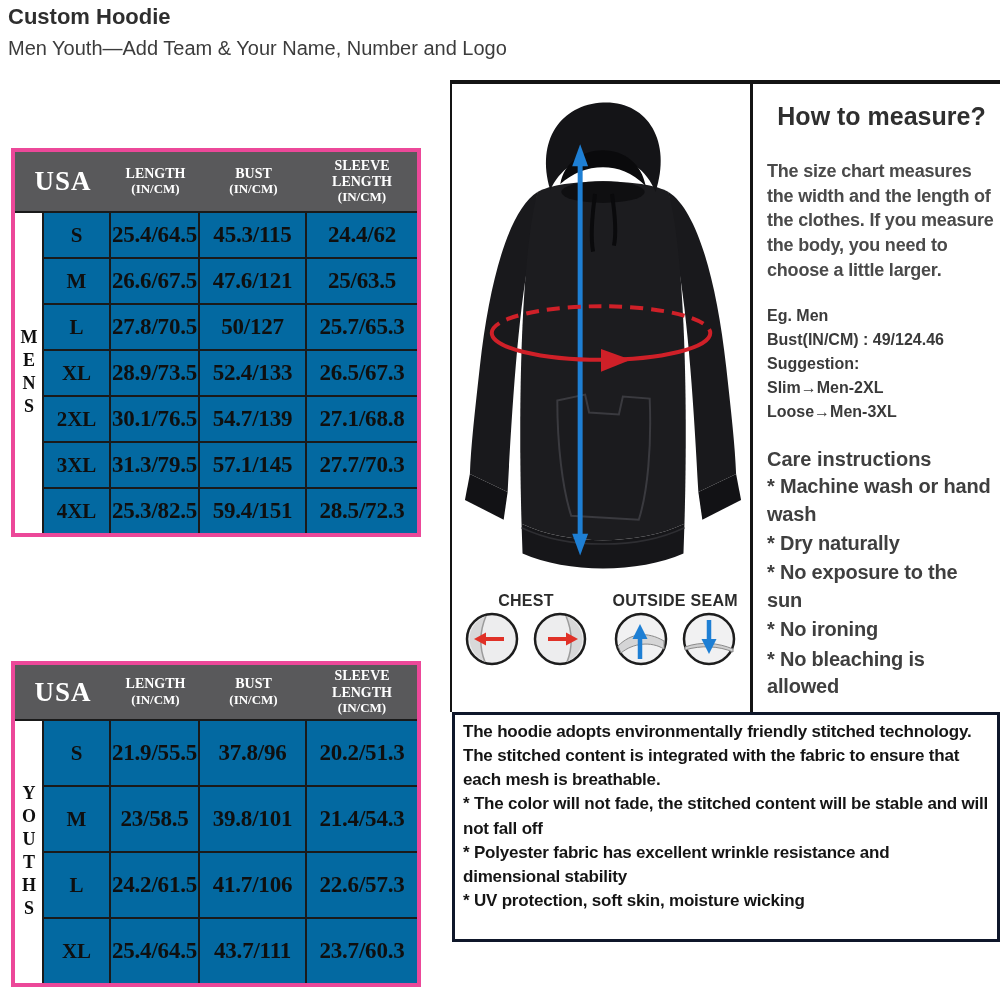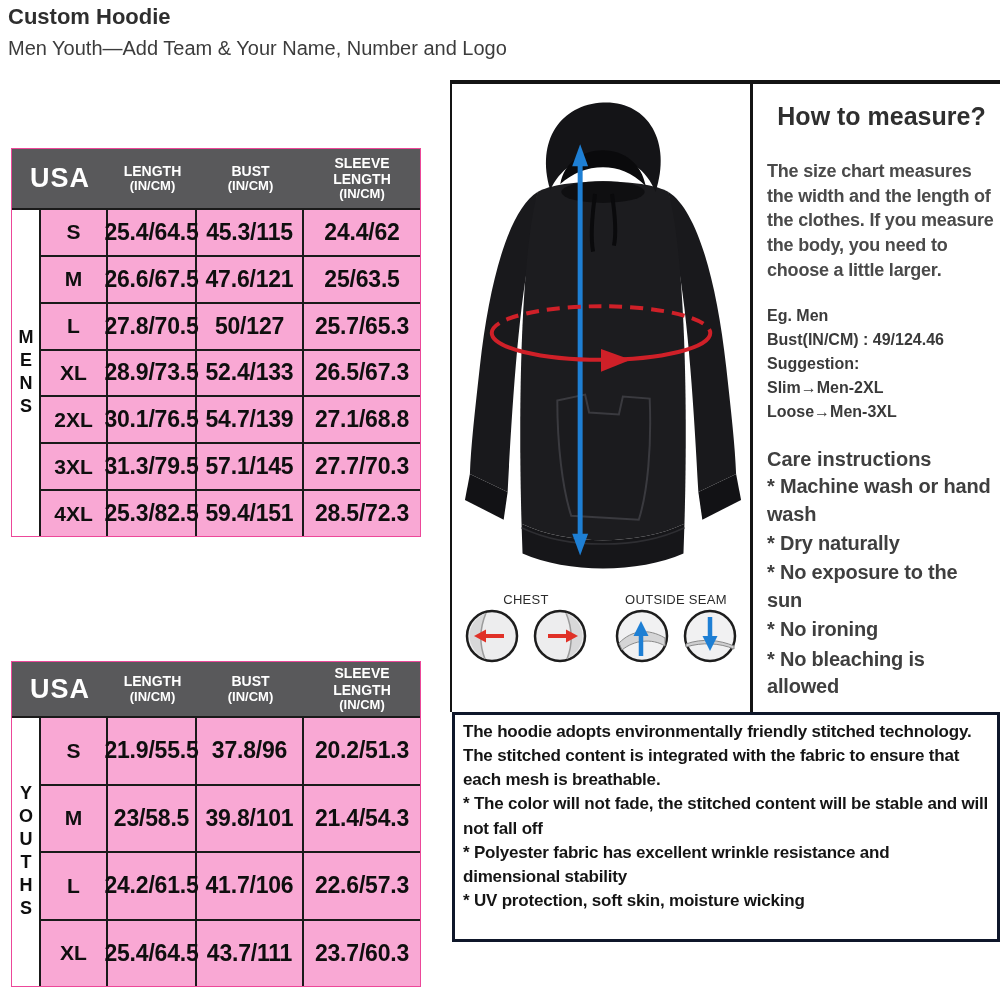--- a/index.html
+++ b/index.html
@@ -10,21 +10,21 @@
     color:#222;
   }
   
   .page-title { position:absolute; left:8px; top:4px; font-size:22px; font-weight:700; color:#2e2e2e; }
   .page-subtitle { position:absolute; left:8px; top:37px; font-size:20px; font-weight:500; color:#3c3c3c; }
 
   
   .size-table {
     position:absolute; display:grid; box-sizing:border-box;
     grid-template-columns:29px 67px 89px 107px 1fr;
-    background:#f9a8d4; border:1px solid #ec4899;
+    background:#0369a1; border:4px solid #ec4899;font-family:Liberation Serif, serif;
   }
   .size-table.mens   { left:11px; top:148px; width:410px; height:389px; grid-template-rows:59px repeat(7,1fr); }
   .size-table.youths { left:11px; top:661px; width:410px; height:326px; grid-template-rows:54px repeat(4,1fr); }
   .cell { display:flex; align-items:center; justify-content:center; box-sizing:border-box; }
   .cell.h { background:#59595b; color:#fff; }
   .cell.usa { grid-column:1 / span 2; font-size:27px; font-weight:700; letter-spacing:1px; }
   .cell.colh { flex-direction:column; line-height:1.15; text-align:center; }
   .cl { font-size:14px; font-weight:700; }
   .cu { font-size:13px; font-weight:700; }
   .cell.group { grid-column:1; border-right:2px solid #1a1a1a; border-top:2px solid #1a1a1a; background:#fff; }
@@ -41,21 +41,21 @@
     border-top:4px solid #141414; box-sizing:border-box; display:flex;
   }
   .hoodie-panel {
     width:303px; box-sizing:border-box; position:relative;
     border-left:2px solid #141414; border-right:3px solid #141414;
   }
   .hoodie-art { position:absolute; left:2px; top:4px; }
 
   .icons-row { position:absolute; left:0; right:0; top:508px; display:flex; justify-content:space-between; padding:0 12px; }
   .icon-group { display:flex; flex-direction:column; align-items:center; }
-  .icon-label { font-size:13px; font-weight:400; letter-spacing:0.3px; color:#2b2b2b; margin-bottom:1px; }
+  .icon-label { font-size:16px; font-weight:700; letter-spacing:0.3px; color:#2b2b2b; margin-bottom:1px; }
   .circles { display:flex; gap:12px; }
 
   .measure-panel { flex:1; box-sizing:border-box; padding:4px 4px 0 14px; }
   .htm-heading { font-size:25px; font-weight:700; color:#2f2f2f; text-align:center; margin:14px 0 10px; }
   .htm-body { font-size:18px; font-weight:700; color:#4a4a4a; line-height:1.37; letter-spacing:-0.2px;margin-top:28px; }
   .htm-example { margin-top:22px; font-size:16px; font-weight:700; color:#3a3a3a; line-height:1.5; }
   .care-heading { font-size:20px; font-weight:700; color:#3f3f3f; margin-top:24px; }
   .care-item { font-size:20px; font-weight:700; color:#3f3f3f; line-height:1.37; margin-top:2px; letter-spacing:-0.2px; }
 
   

